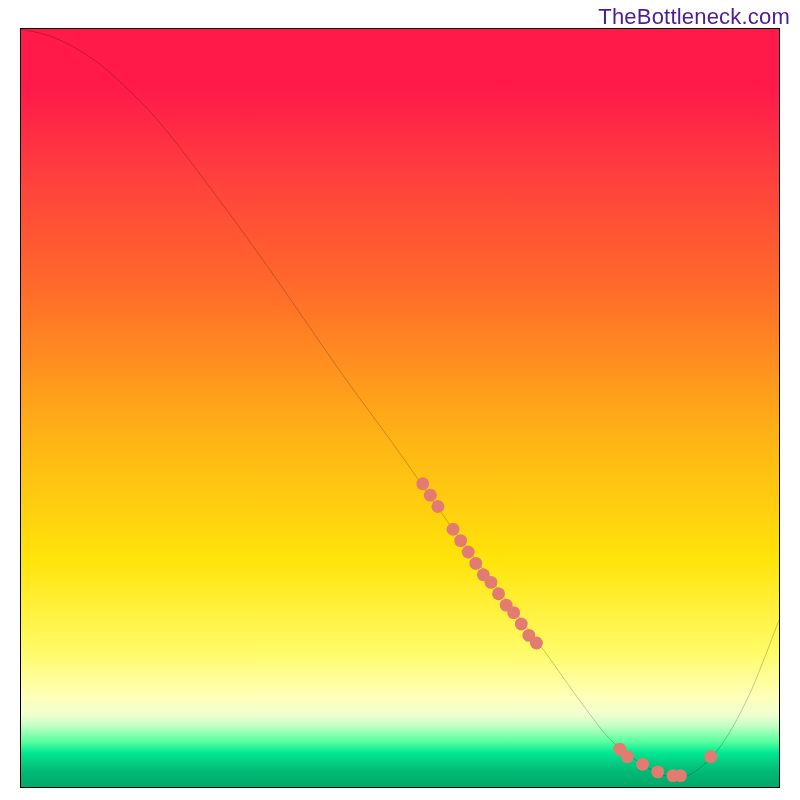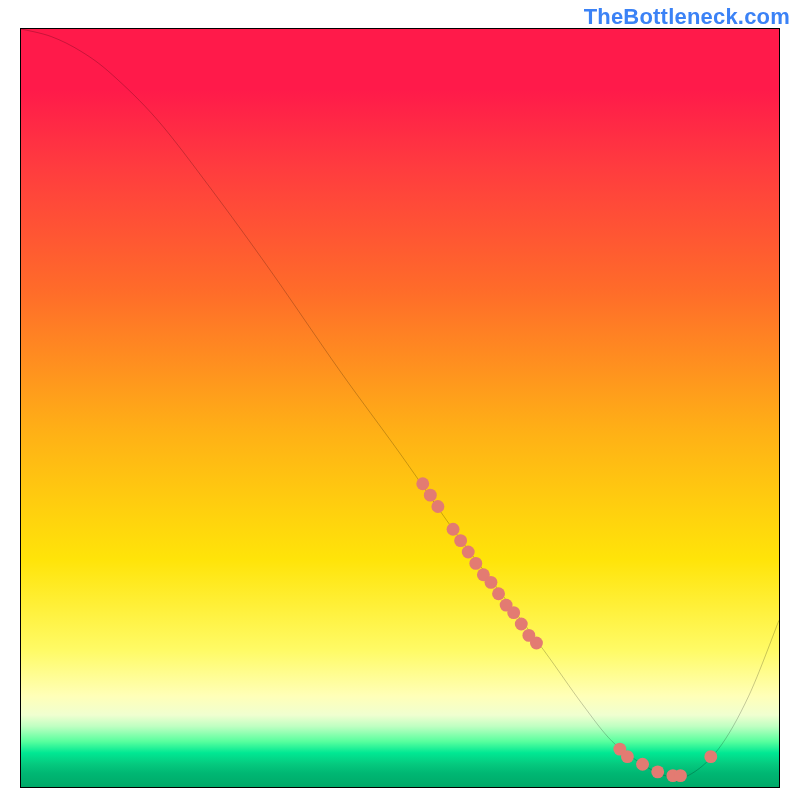--- a/index.html
+++ b/index.html
@@ -14,22 +14,22 @@
   .frame {
     position: relative;
     width: 800px;
     height: 800px;
   }
   .watermark {
     position: absolute;
     top: 4px;
     right: 10px;
     font-size: 22px;
-    font-weight: 700;
-    color: #3b82f6;
+    font-weight: 400;
+    color: #4c1d95;
     z-index: 50;
     letter-spacing: 0.2px;
   }
   .plot {
     position: absolute;
     left: 20px;
     top: 28px;
     width: 760px;
     height: 760px;
     box-sizing: border-box;

